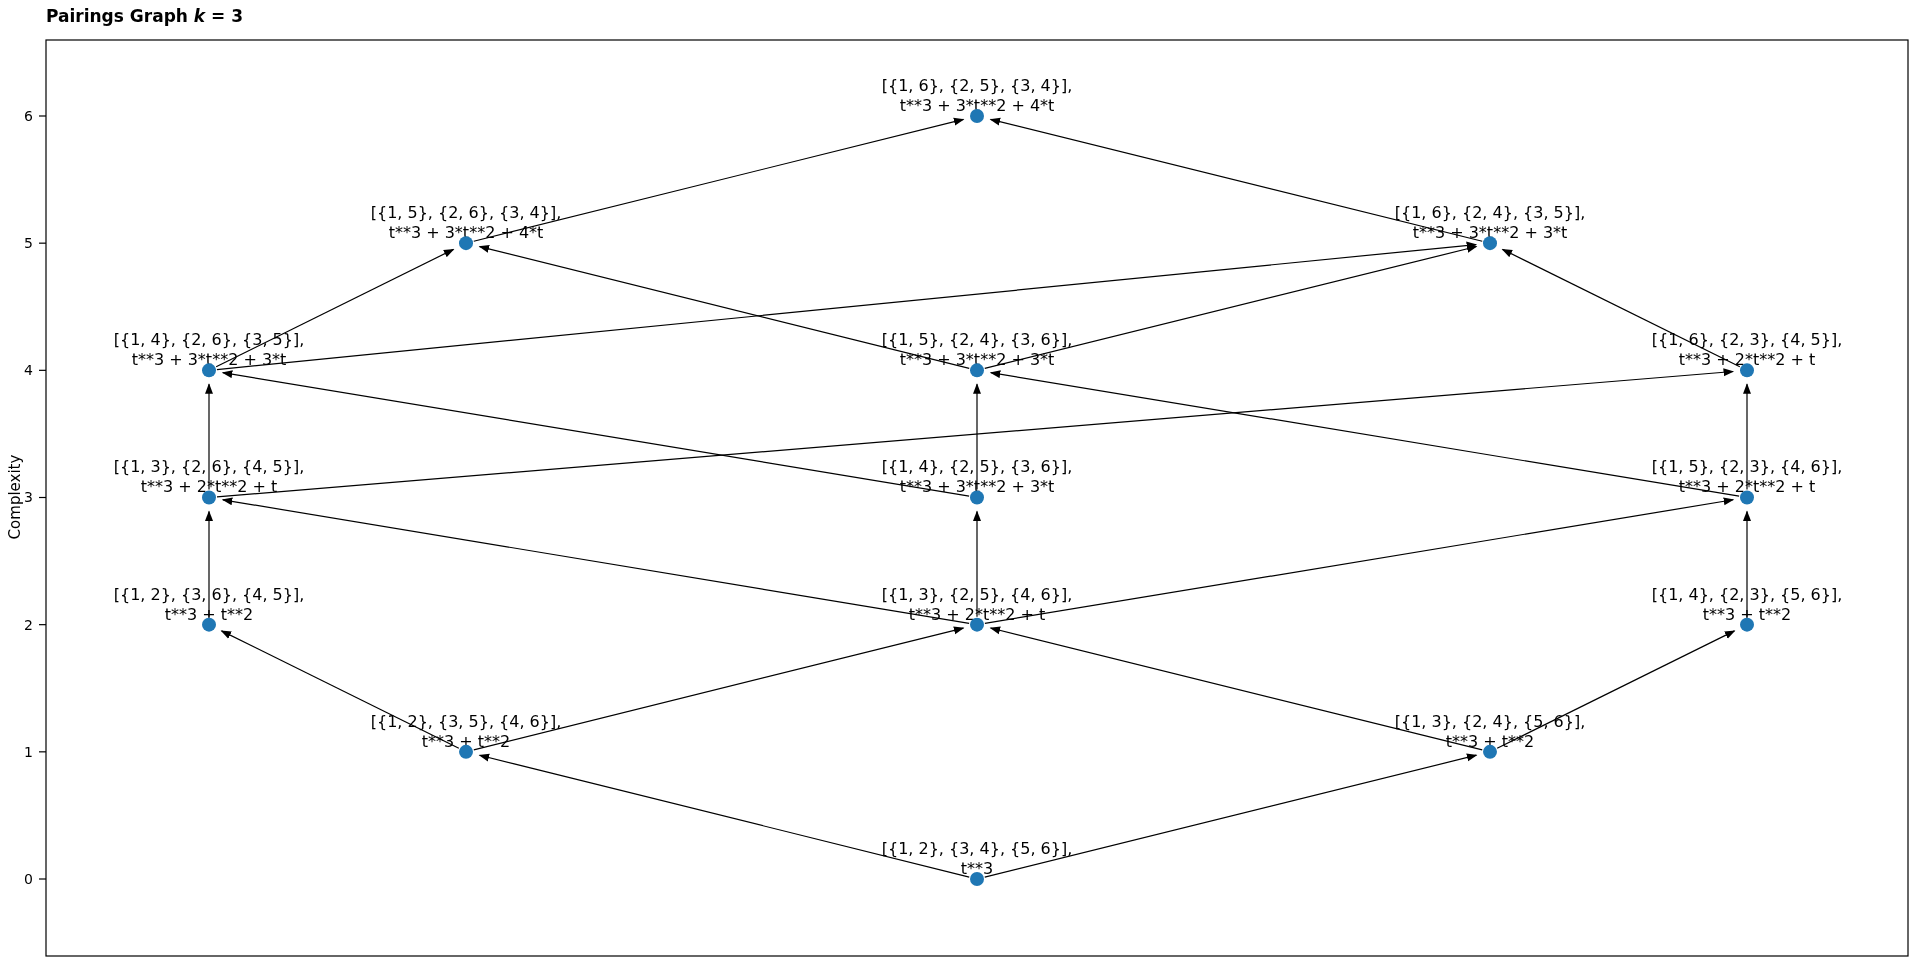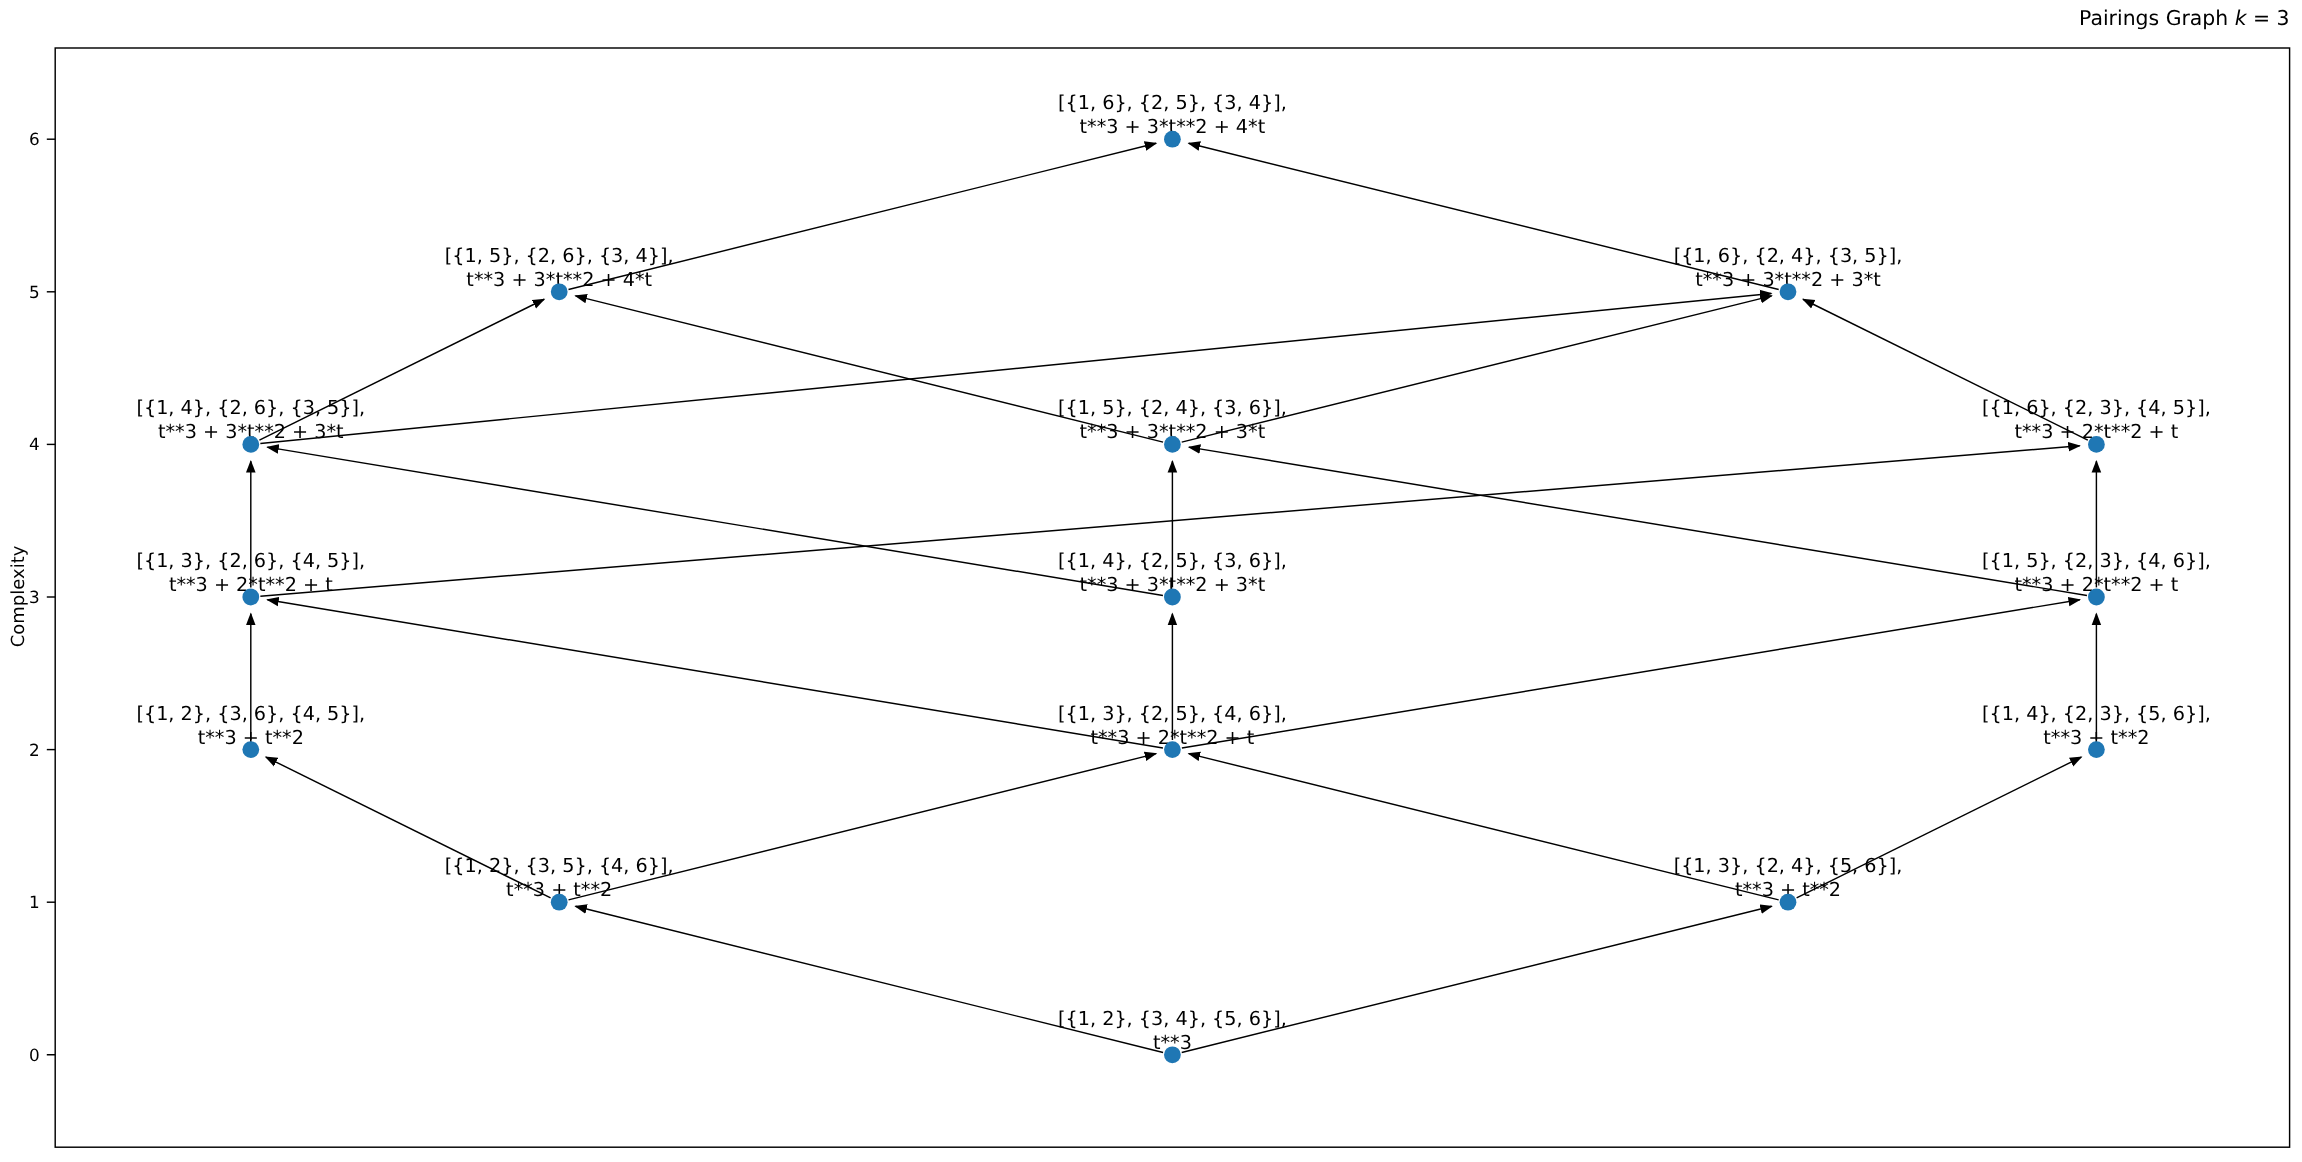--- a/index.html
+++ b/index.html
@@ -1,19 +1,19 @@
 <!DOCTYPE html>
 <html><head>
 <meta charset="utf-8">
 <style>
   html,body{margin:0;padding:0;background:#ffffff;}
   body{width:1918px;height:968px;font-family:"DejaVu Sans",sans-serif;}
   .figure{position:relative;width:1918px;height:968px;background:#ffffff;overflow:hidden;}
-  .chart-title{position:absolute;left:46px;top:6px;width:1862px;text-align:right;
-    font-size:17px;color:#000;}
+  .chart-title{position:absolute;left:46px;top:6px;width:1862px;text-align:left;
+    font-size:17px;color:#000;font-weight:bold;}
   .chart-title i{font-style:italic;}
   .y-label{position:absolute;left:-30px;top:488px;width:90px;text-align:center;
     font-size:15px;color:#000;transform:rotate(-90deg);transform-origin:center center;}
   svg{position:absolute;left:0;top:0;}
   text{font-family:"DejaVu Sans",sans-serif;}
 </style>
 </head>
 <body>
 
 <div class="figure">

